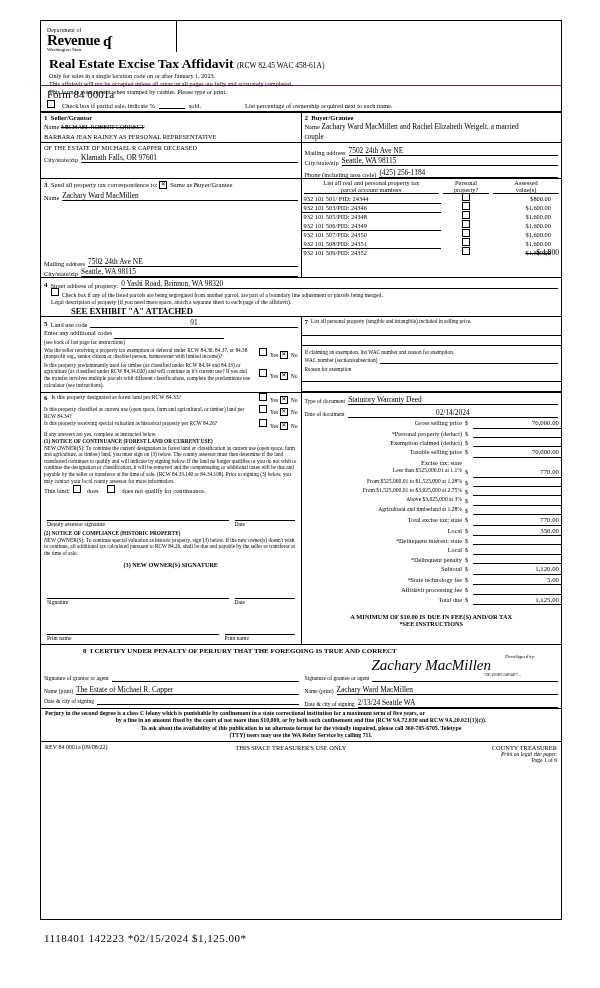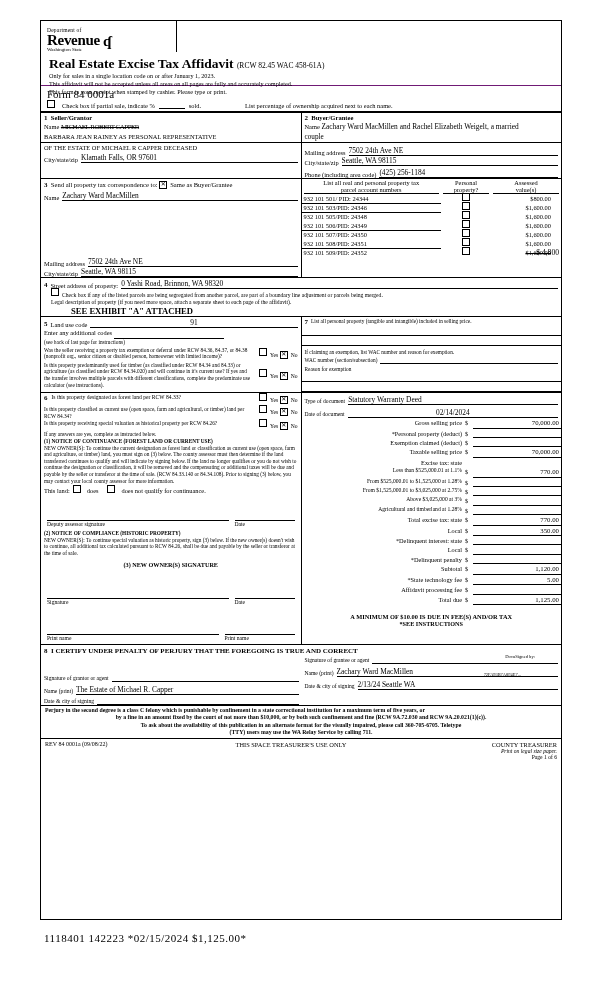--- a/index.html
+++ b/index.html
@@ -78,21 +78,21 @@
       <span class="u" style="width:26px;">&nbsp;</span>
       <span>sold.</span>
       <span style="margin-left:40px;">List percentage of ownership acquired next to each name.</span>
     </div>
 
     <div class="cols sectionbar">
       <div class="colL">
         <div class="sec-t"><span class="num">1</span>&nbsp;&nbsp;<span>Seller/Grantor</span></div>
         <div class="fld">
           <span>Name</span>
-          <span class="xout" style="text-decoration:line-through;">MICHAEL ROBERT CAPPER</span>
+          <span class="xout" style="text-decoration:line-through;">MICHAEL ROBERT CORRECT</span>
         </div>
         <div class="fld val line" style="font-size:6.4px;">BARBARA JEAN RAINEY AS PERSONAL REPRESENTATIVE</div>
         <div class="fld val" style="font-size:6.4px;">OF THE ESTATE OF MICHAEL R CAPPER DECEASED</div>
         <div class="rowline">
           <span>City/state/zip</span>
           <span class="grow hand">Klamath Falls, OR 97601</span>
         </div>
       </div>
       <div class="colR">
         <div class="sec-t"><span class="num">2</span>&nbsp;&nbsp;<span>Buyer/Grantee</span></div>
@@ -402,39 +402,42 @@
             <span class="taxdol">$</span>
             <span class="taxval hand">1,125.00</span>
           </div>
 
         <div style="text-align:center;font-size:6.4px;font-weight:bold;padding-top:8px;">A MINIMUM OF $10.00 IS DUE IN FEE(S) AND/OR TAX</div>
         <div style="text-align:center;font-size:6.2px;font-weight:bold;">*SEE INSTRUCTIONS</div>
       </div>
     </div>
 
     <div style="border-top:1px solid #000;">
-      <div class="fld" style="font-weight:bold;font-size:7px;padding-top:1px;"><span class="num">8</span>&nbsp;&nbsp;<span>I CERTIFY UNDER PENALTY OF PERJURY THAT THE FOREGOING IS TRUE AND CORRECT</span></div>
+      <div class="fld" style="font-weight:bold;font-size:7px;padding-top:1px;margin-left:39px;"><span class="num">8</span>&nbsp;&nbsp;<span>I CERTIFY UNDER PENALTY OF PERJURY THAT THE FOREGOING IS TRUE AND CORRECT</span></div>
       <div class="cols" style="border:none;">
         <div class="colL" style="border-right:none;position:relative;">
           <div style="height:18px;"></div>
           <div class="rowline">
               <span class="tiny">Signature of grantor or agent</span>
               <span class="grow">&nbsp;</span>
             </div>
           <div class="rowline" style="padding-top:3px;">
               <span class="tiny">Name (print)</span>
               <span class="grow hand">The Estate of Michael R. Capper</span>
             </div>
           <div class="rowline" style="padding-top:3px;">
               <span class="tiny">Date &amp; city of signing</span>
               <span class="grow hand"></span>
             </div>
         </div>
         <div class="colR" style="position:relative;">
           <div style="position:absolute;right:26px;top:-2px;font-size:4.6px;text-align:left;">DocuSigned by:</div>
+          <div style="height:18px;text-align:center;">
+            <span class="sig" style="font-size:15px;font-family:'Liberation Serif',serif;font-style:italic;">Zachary MacMillen</span>
+          </div>
           <div style="position:absolute;right:40px;top:16px;font-size:4.4px;">72FA93B7A8F4E7...</div>
           <div class="rowline">
               <span class="tiny">Signature of grantee or agent</span>
               <span class="grow">&nbsp;</span>
             </div>
           <div class="rowline" style="padding-top:3px;">
               <span class="tiny">Name (print)</span>
               <span class="grow hand">Zachary Ward MacMillen</span>
             </div>
           <div class="rowline" style="padding-top:3px;">

